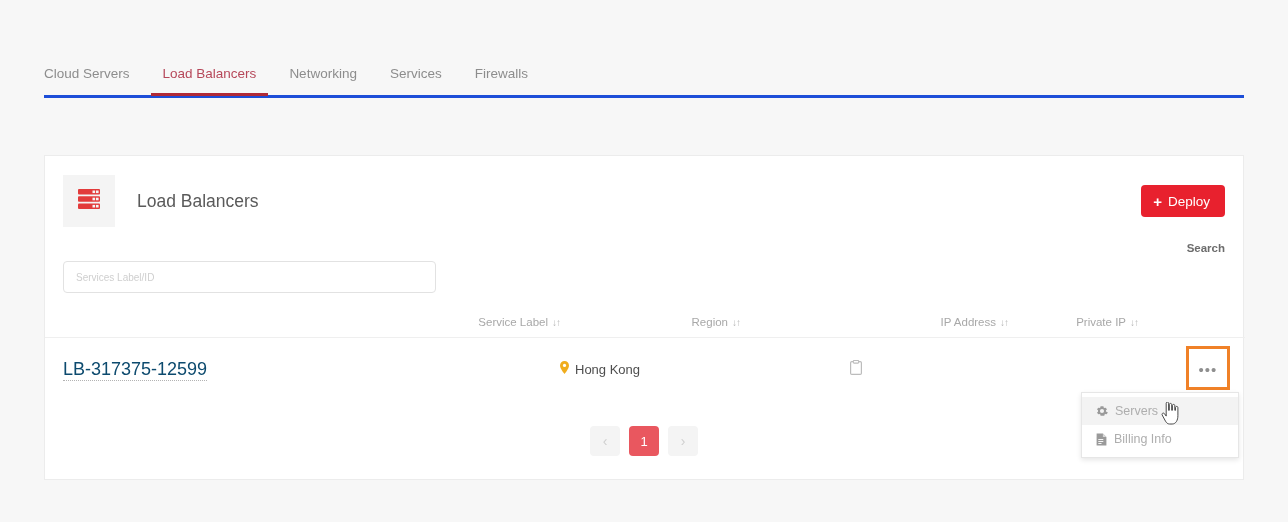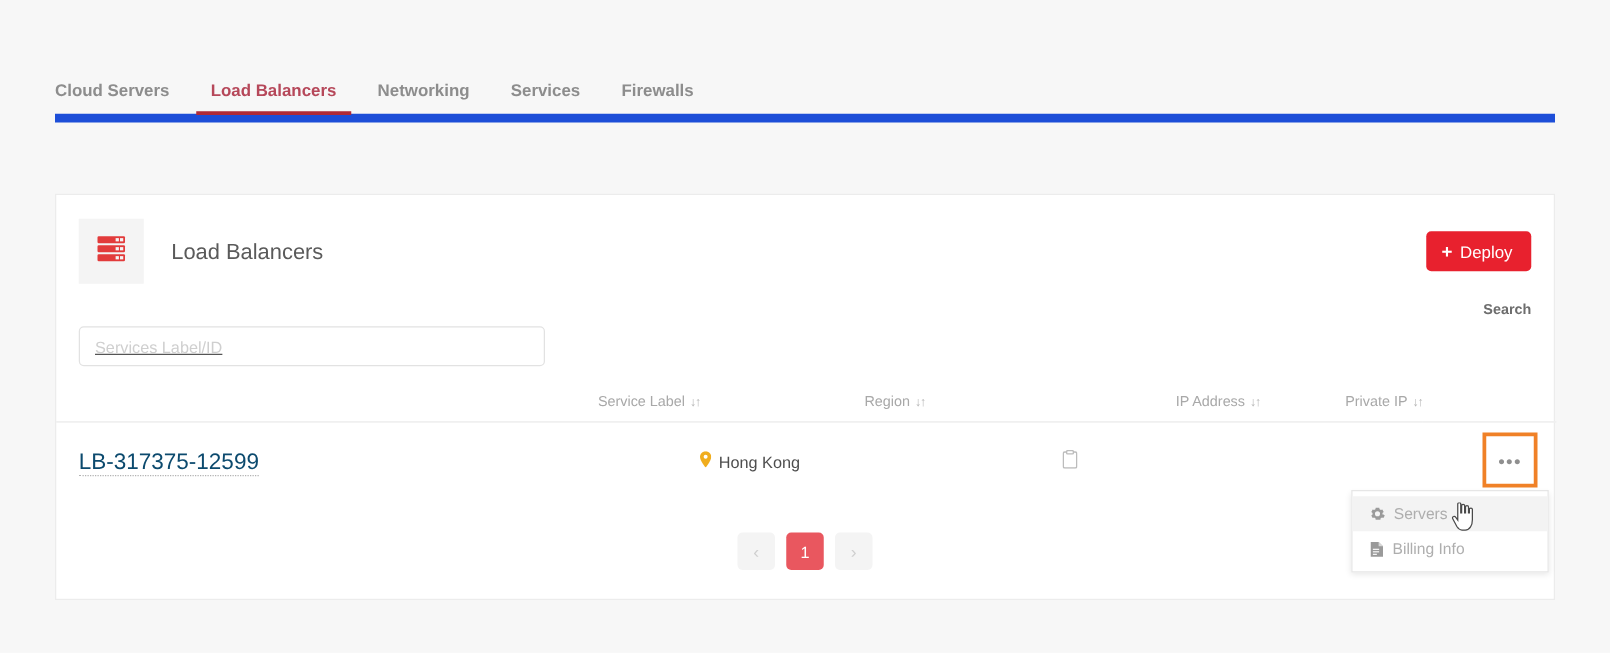--- a/index.html
+++ b/index.html
@@ -31,25 +31,23 @@
     color: #9b9b9b;
     font-weight: 400;
     letter-spacing: .2px;
   }
 
   
   .tabs {
     position: absolute;
     left: 44px; top: 66px;
     width: 1200px;
-    border-bottom: 7px solid #1d4ed8;
-    display: flex;
-    align-items: flex-end;
+    border-bottom: 3px solid #1d4ed8;
+    display: flex;
     height: 32px;
-    font-weight: bold;
   }
   .tab {
     font-size: 13.5px;
     color: #8d8d8d;
     padding: 0 0 11px 0;
     margin-right: 33px;
     cursor: pointer;
     white-space: nowrap;
     position: relative;
   }
@@ -129,26 +127,25 @@
     font-weight: 700;
     margin-bottom: 7px;
     text-align: right;
   }
   .search-input {
     width: 373px;
     height: 32px;
     border: 1px solid #e2e2e2;
     border-radius: 4px;
     padding: 0 12px;
-    font-size: 13px;
+    font-size: 10px;
     color: #555;
     font-family: "Liberation Sans", sans-serif;
     outline: none;
     background: #fff;
-    text-decoration: underline;
   }
   .search-input::placeholder { color: #cfcfcf; }
 
   
   .table {
     margin-top: 14px;
     width: 100%;
     border-collapse: collapse;
     table-layout: fixed;
   }

